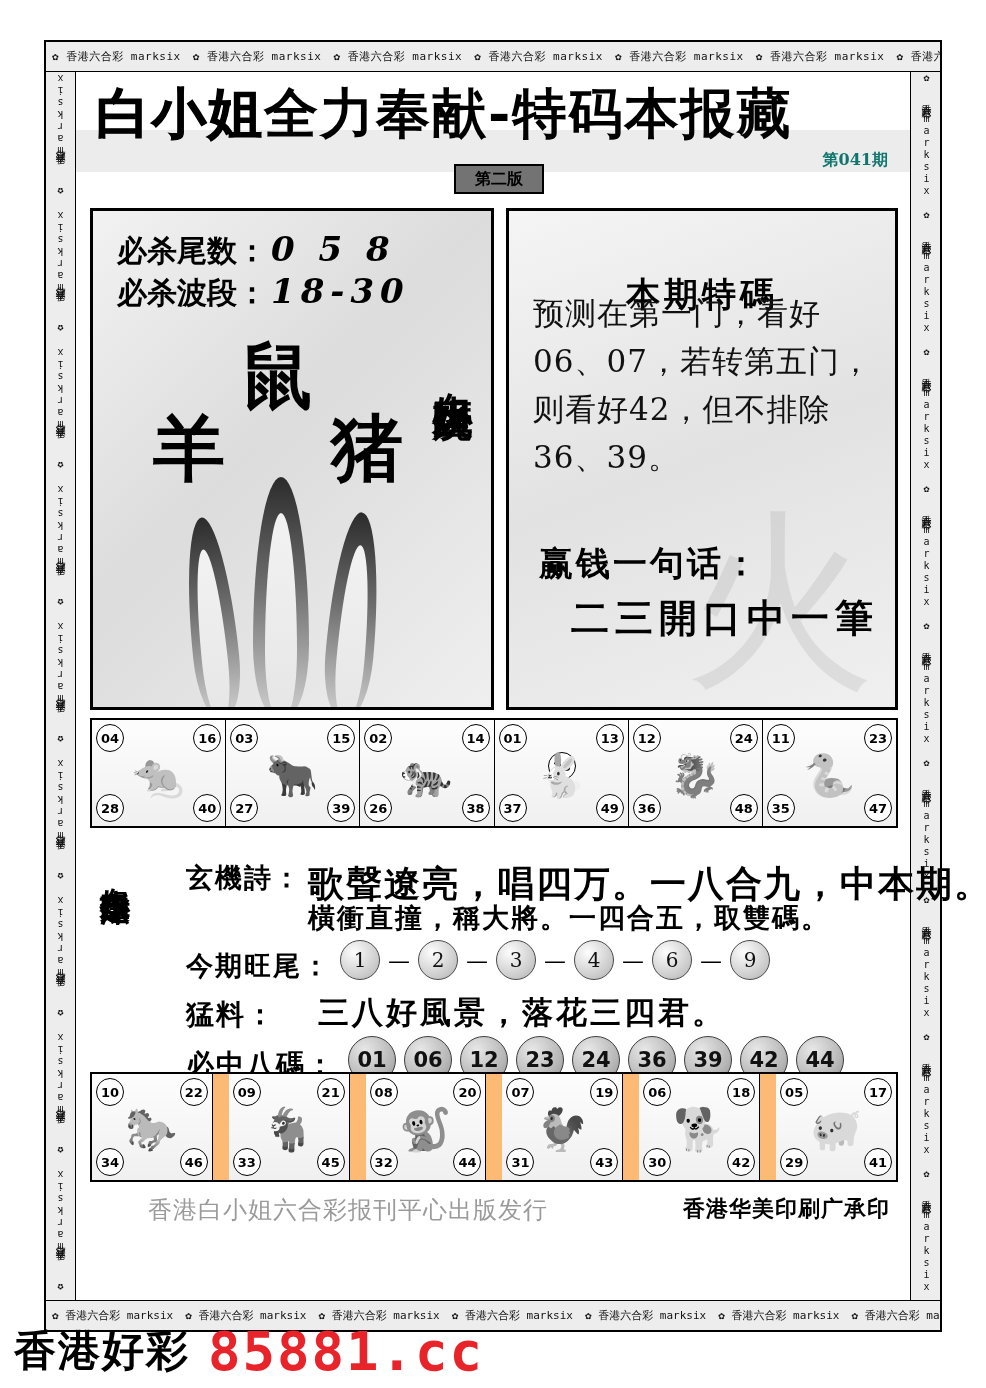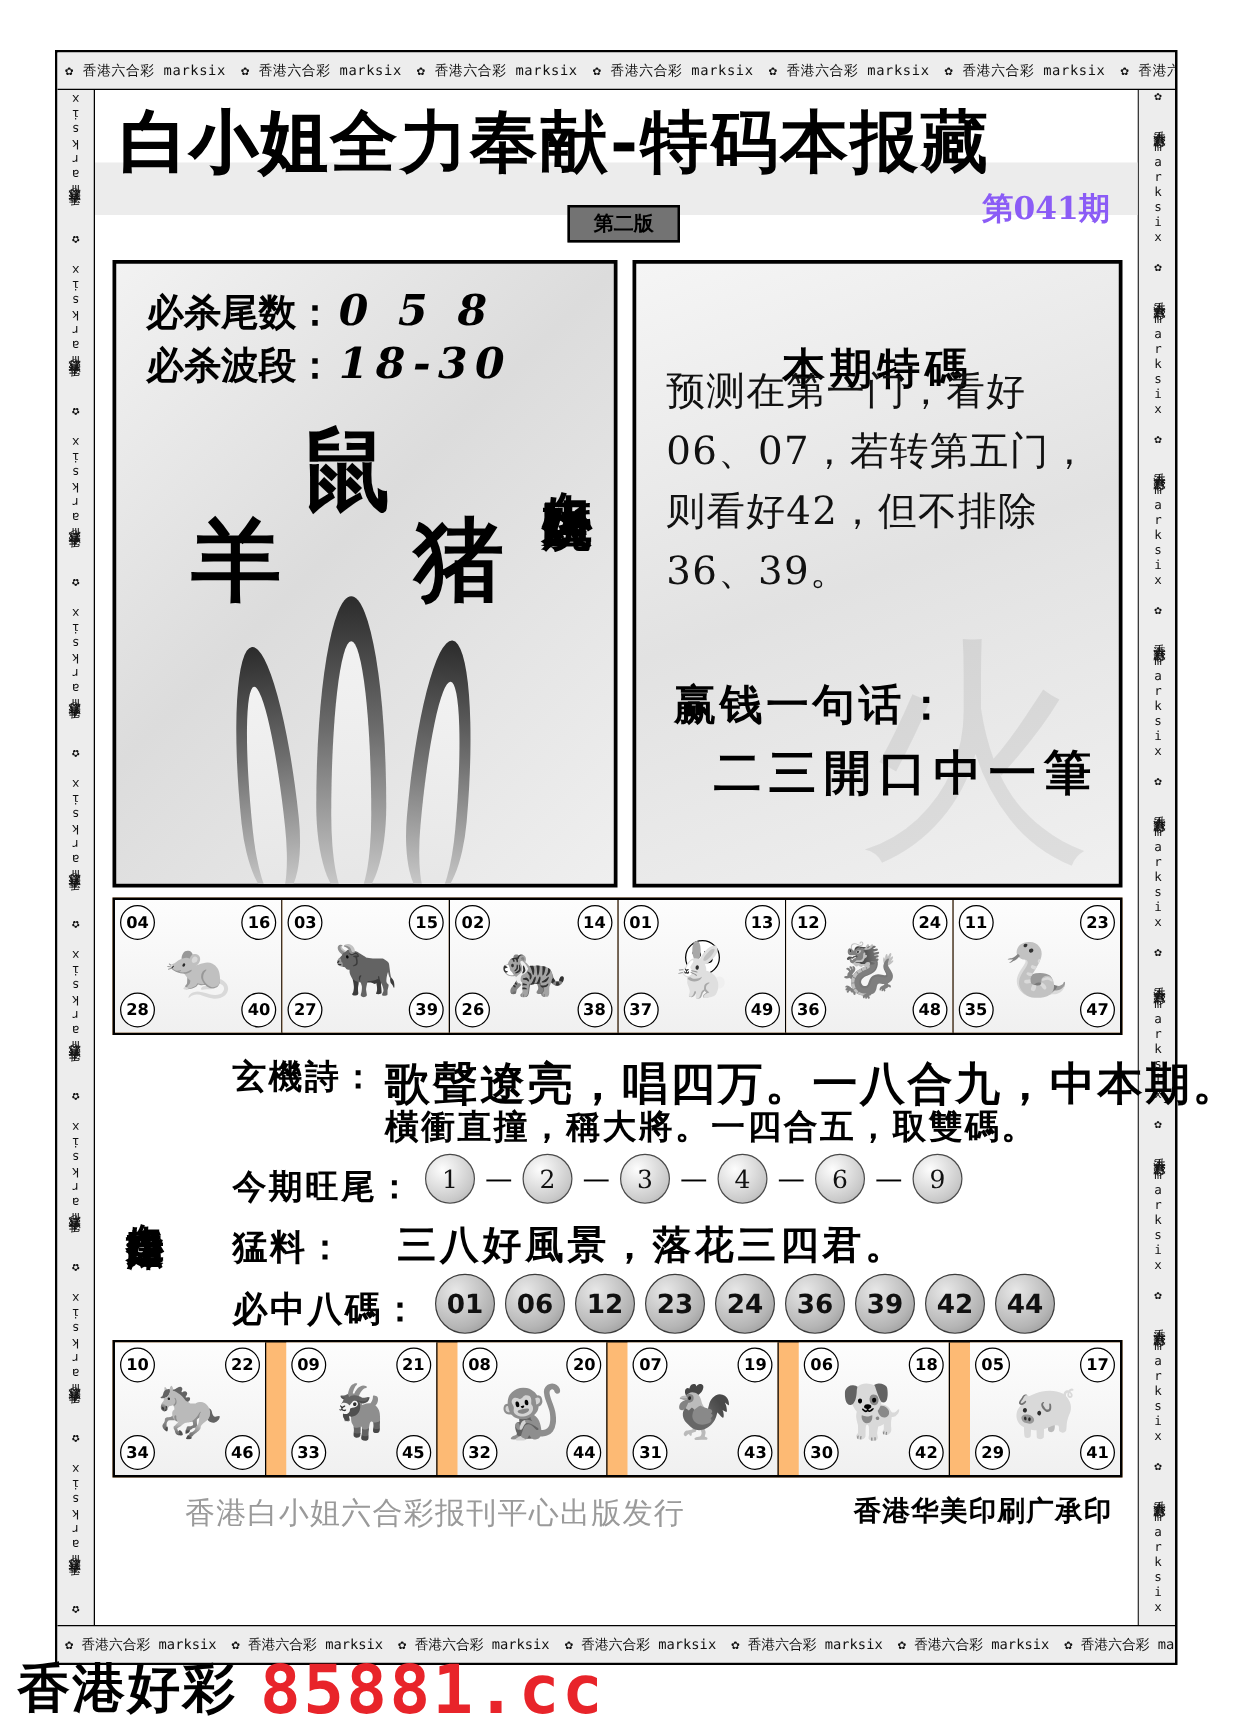--- a/index.html
+++ b/index.html
@@ -82,21 +82,21 @@
     letter-spacing:2px;
     white-space:nowrap;
   }
   .brand .b1{
     display:inline-block;
     -webkit-text-stroke:1px #000;
   }
   .issue{
     position:absolute;right:22px;top:78px;
     font-family:"DejaVu Serif","Liberation Serif",serif;
-    font-size:25px;font-weight:bold;color:#8b5cf6;
+    font-size:16px;font-weight:bold;color:#0f766e;
   }
   .edition{
     position:absolute;left:378px;top:92px;
     width:86px;height:26px;
     background:#737373;border:2px solid #000;
     font-family:"DejaVu Serif","Liberation Serif",serif;
     font-size:16px;font-weight:bold;color:#000;
     display:flex;align-items:center;justify-content:center;
   }
 
@@ -214,21 +214,21 @@
   .n-mid{left:50%;top:32px;margin-left:-13px;}
   .animal{
     position:absolute;left:0;top:22px;width:100%;height:66px;
     display:flex;align-items:center;justify-content:center;
     font-size:42px;color:#2a2a2a;
     filter:grayscale(100%);
   }
 
   
   .mid{
-    position:absolute;left:14px;top:767px;width:808px;height:236px;text-align:center;
+    position:absolute;left:14px;top:784px;width:808px;height:236px;
   }
   .mid-vlabel{
     position:absolute;left:8px;top:8px;
     writing-mode:vertical-rl;text-orientation:upright;
     font-family:"DejaVu Serif","Liberation Serif",serif;
     font-size:30px;font-weight:bold;color:#000;line-height:34px;
     letter-spacing:1px;
     height:222px;
   }
   .poem-label{

